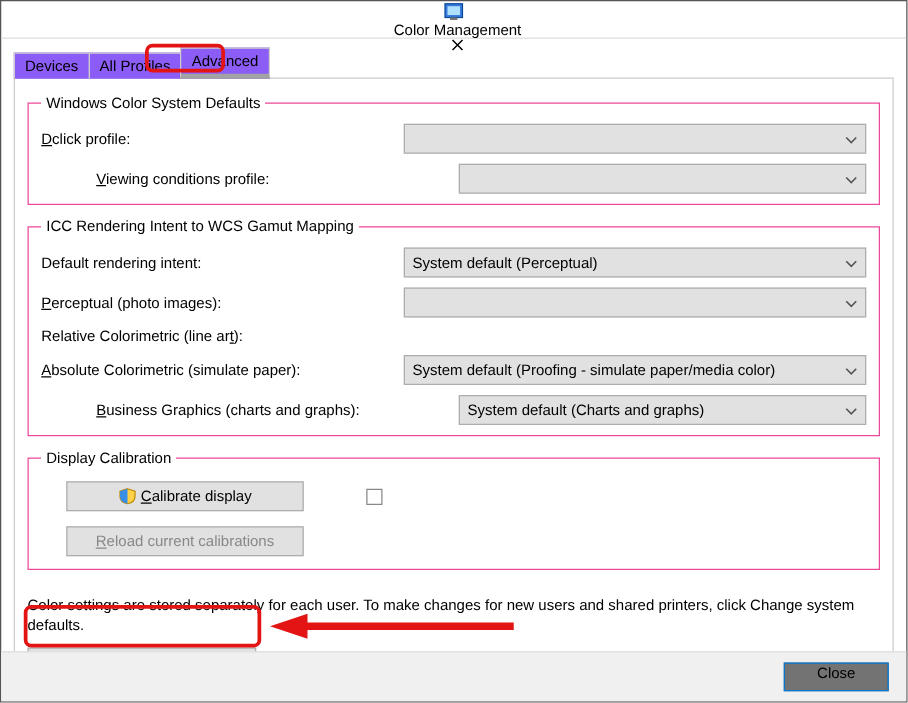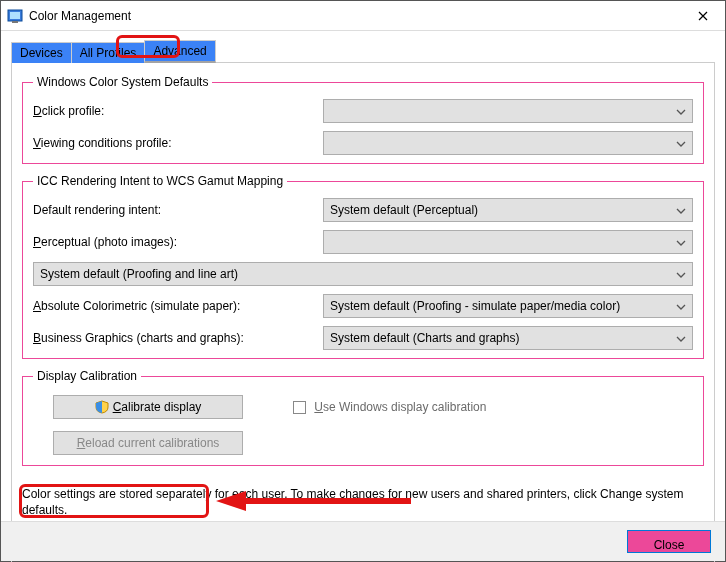--- a/index.html
+++ b/index.html
@@ -1,46 +1,46 @@
 <!DOCTYPE html>
 <html><head>
   <meta charset="utf-8">
   <style>
     * { box-sizing: border-box; margin: 0; padding: 0; font-family: "Segoe UI", Tahoma, sans-serif; font-size: 12px; }
     body { background: #fff; }
     .window { width: 726px; height: 562px; border: 1px solid #555; background: #fff; position: relative; }
-    .titlebar { height: 30px; display: flex; align-items: center; padding: 0 0 0 6px; border-bottom: 1px solid #ddd; position: relative; }
+    .titlebar { height: 30px; display: flex; align-items: center; padding: 0 0 0 6px; border-bottom: 1px solid #ddd; position: relative; flex-direction: column; }
     .titlebar-icon { width: 16px; height: 16px; margin-right: 6px; }
     .titlebar-text { flex: 1; }
     .close-x { width: 44px; height: 29px; display: flex; align-items: center; justify-content: center; font-size: 14px; }
     .content { padding: 8px 10px 0 10px; }
     .tabs { display: flex; align-items: flex-end; position: relative; height: 24px; }
-    .tab { padding: 3px 8px; border: 1px solid #ccc; border-bottom: none; background: #3b82f6; margin-right: -1px; position: relative; }
-    .tab.active { z-index: 3; border-bottom: 2px solid #a3a3a3; }
+    .tab { padding: 3px 8px; border: 1px solid #ccc; border-bottom: none; background: #8b5cf6; margin-right: -1px; position: relative; }
+    .tab.active { z-index: 3; border-bottom: 4px solid #a3a3a3; }
     .tab-highlight { position: absolute; border: 3px solid #e21414; border-radius: 6px; left: 115px; top: 34px; width: 64px; height: 23px; pointer-events: none; z-index: 10; }
     .panel { border: 1px solid #ccc; margin-top: -1px; padding: 12px 10px 10px 10px; }
     fieldset { border: 1px solid #ec4899; padding: 10px 10px 8px 10px; margin-bottom: 10px; }
     legend { padding: 0 4px; color: #000; }
     .row { display: flex; align-items: center; margin-bottom: 8px; }
-    .row:last-child { margin-bottom: 0; }
+    .row:last-child { margin-bottom: 0; margin-left: 44px; }
     .row-label { width: 290px; }
     .row-label .ul { text-decoration: underline; }
     .select { flex: 1; height: 24px; border: 1px solid #adadad; background: #e1e1e1; padding: 0 24px 0 6px; position: relative; display: flex; align-items: center; }
     .select-arrow { position: absolute; right: 6px; top: 7px; }
     .display-row { display: flex; align-items: center; gap: 50px; padding: 2px 0 2px 20px; }
     .button { height: 24px; border: 1px solid #adadad; background: #e1e1e1; padding: 0 16px; display: inline-flex; align-items: center; justify-content: center; cursor: default; }
     .button.disabled { color: #888; }
     .btn-wide { width: 190px; }
     .shield { width: 14px; height: 14px; margin-right: 4px; }
     .checkbox { width: 13px; height: 13px; border: 1px solid #888; margin-right: 5px; display: inline-block; vertical-align: middle; }
     .info-text { margin-top: 20px; margin-bottom: 10px; line-height: 1.35; }
     .bottom-highlight { position: absolute; border: 3px solid #e21414; border-radius: 6px; pointer-events: none; z-index: 10; }
     .arrow-annot { position: absolute; pointer-events: none; z-index: 10; }
     .footer { position: absolute; left: 0; right: 0; bottom: 0; height: 40px; border-top: 1px solid #ddd; background: #f0f0f0; display: flex; align-items: center; justify-content: flex-end; padding-right: 14px; }
-    .close-btn { width: 84px; height: 23px; border: 1px solid #0078d7; background: #ec4899; display: flex; align-items: flex-end; justify-content: center; }
+    .close-btn { width: 84px; height: 23px; border: 1px solid #0078d7; background: #737373; display: flex; align-items: flex-start; justify-content: center; }
     .ul { text-decoration: underline; }
   </style>
 </head>
 <body>
 
 <div class="window">
 
   <div class="titlebar">
     <span class="titlebar-icon">
       <svg viewBox="0 0 16 16">
@@ -101,26 +101,21 @@
         </div>
         <div class="row">
           <div class="row-label"><span class="ul">P</span><span>erceptual (photo images):</span></div>
           <div class="select">
             <svg class="select-arrow" width="10" height="10">
                 <path d="M1 3 L5 7 L9 3" stroke="#555" fill="none" stroke-width="1.3"></path>
               </svg>
           </div>
         </div>
         <div class="row">
-          <div class="select">
-            <span>System default (Proofing and line art)</span>
-            <svg class="select-arrow" width="10" height="10">
-                <path d="M1 3 L5 7 L9 3" stroke="#555" fill="none" stroke-width="1.3"></path>
-              </svg>
-          </div>
+          <div class="row-label"><span>Relative Colorimetric (line ar</span><span class="ul">t</span><span>):</span></div>
         </div>
         <div class="row">
           <div class="row-label"><span class="ul">A</span><span>bsolute Colorimetric (simulate paper):</span></div>
           <div class="select">
             <span>System default (Proofing - simulate paper/media color)</span>
             <svg class="select-arrow" width="10" height="10">
                 <path d="M1 3 L5 7 L9 3" stroke="#555" fill="none" stroke-width="1.3"></path>
               </svg>
           </div>
         </div>
@@ -143,21 +138,20 @@
               <svg viewBox="0 0 14 14">
                   <path d="M7 1 L13 3 L13 7 Q13 12 7 13 Q1 12 1 7 L1 3 Z" fill="#ffd24a" stroke="#c08a00"></path>
                   <path d="M7 1 L7 13 Q1 12 1 7 L1 3 Z" fill="#3a8ee6"></path>
                 </svg>
             </span>
             <span class="ul">C</span>
               <span>alibrate display</span>
           </div>
           <div>
             <span class="checkbox"></span>
-            <span style="color:#6b6b6b"><span class="ul">U</span><span>se Windows display calibration</span></span>
           </div>
         </div>
         <div class="display-row" style="margin-top:8px;">
           <div class="button btn-wide disabled">
             <span class="ul">R</span>
               <span>eload current calibrations</span>
           </div>
         </div>
       </fieldset>
 

